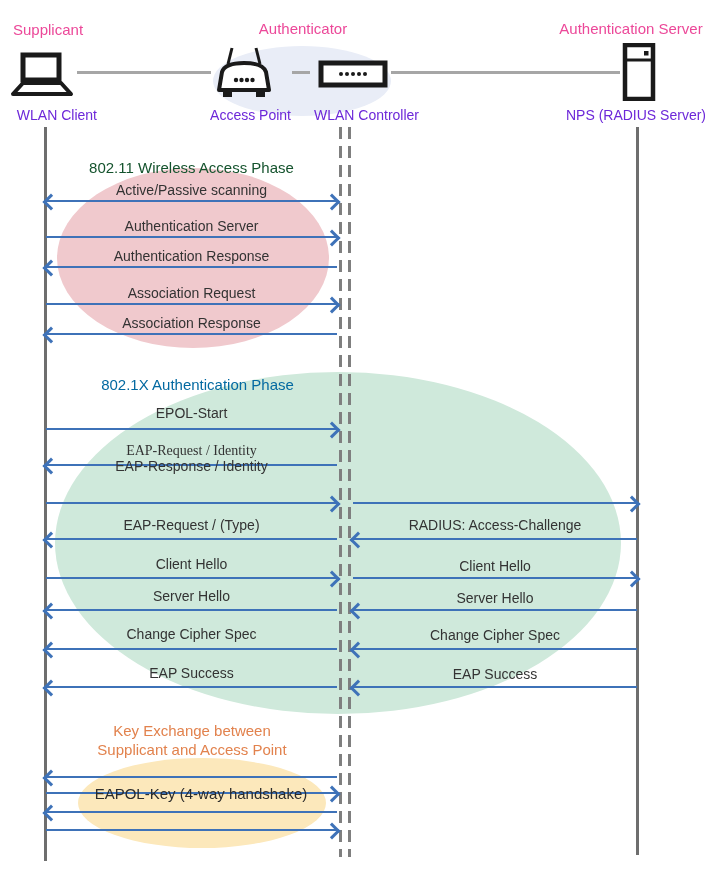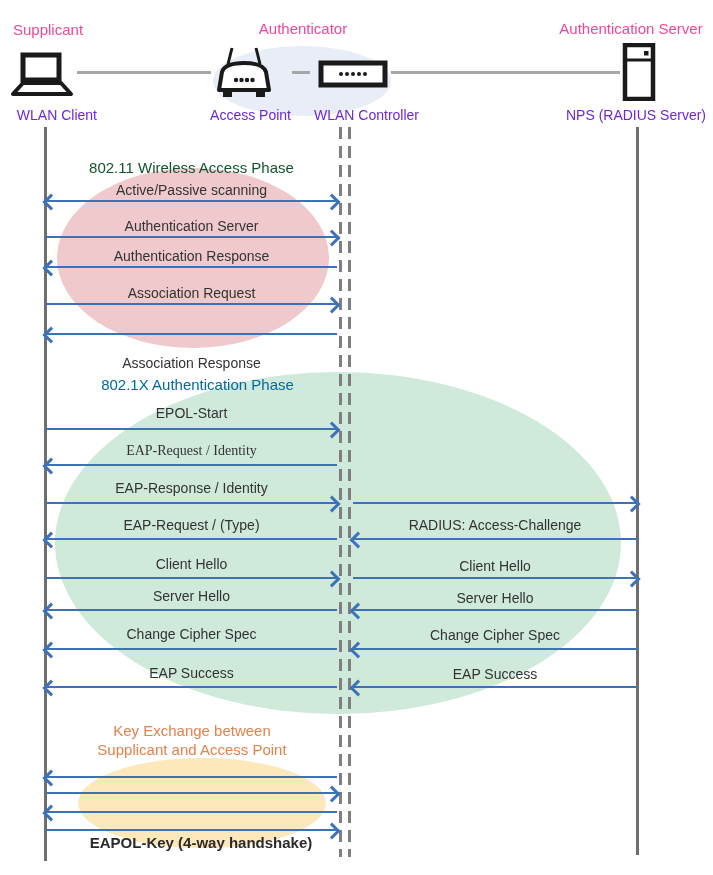--- a/index.html
+++ b/index.html
@@ -120,36 +120,36 @@
   <div class="msg-label" style="left:46px;top:249px;width:291px;">Authentication Response</div>
   <div class="arrow" style="left:46px;top:266px;width:291px;">
       <i class="hd l"></i>
     </div>
 
   <div class="msg-label" style="left:46px;top:286px;width:291px;">Association Request</div>
   <div class="arrow" style="left:46px;top:303px;width:291px;">
       <i class="hd r"></i>
     </div>
 
-  <div class="msg-label" style="left:46px;top:316px;width:291px;margin-top:40px;">Association Response</div>
+  <div class="msg-label" style="left:46px;top:316px;width:291px;">Association Response</div>
   <div class="arrow" style="left:46px;top:333px;width:291px;">
       <i class="hd l"></i>
     </div>
 
   <div class="msg-label" style="left:46px;top:406px;width:291px;">EPOL-Start</div>
   <div class="arrow" style="left:46px;top:428px;width:291px;">
       <i class="hd r"></i>
     </div>
 
   <div class="msg-label" style="left:46px;top:444px;width:291px;font-family:Liberation Serif, serif;">EAP-Request / Identity</div>
   <div class="arrow" style="left:46px;top:464px;width:291px;">
       <i class="hd l"></i>
     </div>
 
-  <div class="msg-label" style="left:46px;top:481px;width:291px;">EAP-Response / Identity</div>
+  <div class="msg-label" style="left:46px;top:459px;width:291px;">EAP-Response / Identity</div>
   <div class="arrow" style="left:46px;top:502px;width:291px;">
       <i class="hd r"></i>
     </div>
 
   <div class="msg-label" style="left:46px;top:518px;width:291px;">EAP-Request / (Type)</div>
   <div class="arrow" style="left:46px;top:538px;width:291px;">
       <i class="hd l"></i>
     </div>
 
   <div class="msg-label" style="left:46px;top:557px;width:291px;">Client Hello</div>
@@ -200,21 +200,21 @@
   <div class="arrow" style="left:353px;top:686px;width:284px;">
       <i class="hd l"></i>
     </div>
 
   <div class="arrow" style="left:46px;top:776px;width:291px;">
       <i class="hd l"></i>
     </div>
   <div class="arrow" style="left:46px;top:792px;width:291px;">
       <i class="hd r"></i>
     </div>
-  <div class="kx-label" style="left:66px;top:834px;width:270px;font-weight:bold;">EAPOL-Key (4-way handshake)</div>
+  <div class="kx-label" style="left:66px;top:785px;width:270px;">EAPOL-Key (4-way handshake)</div>
   <div class="arrow" style="left:46px;top:811px;width:291px;">
       <i class="hd l"></i>
     </div>
   <div class="arrow" style="left:46px;top:829px;width:291px;">
       <i class="hd r"></i>
     </div>
 
 </div>
 
 </body></html>

